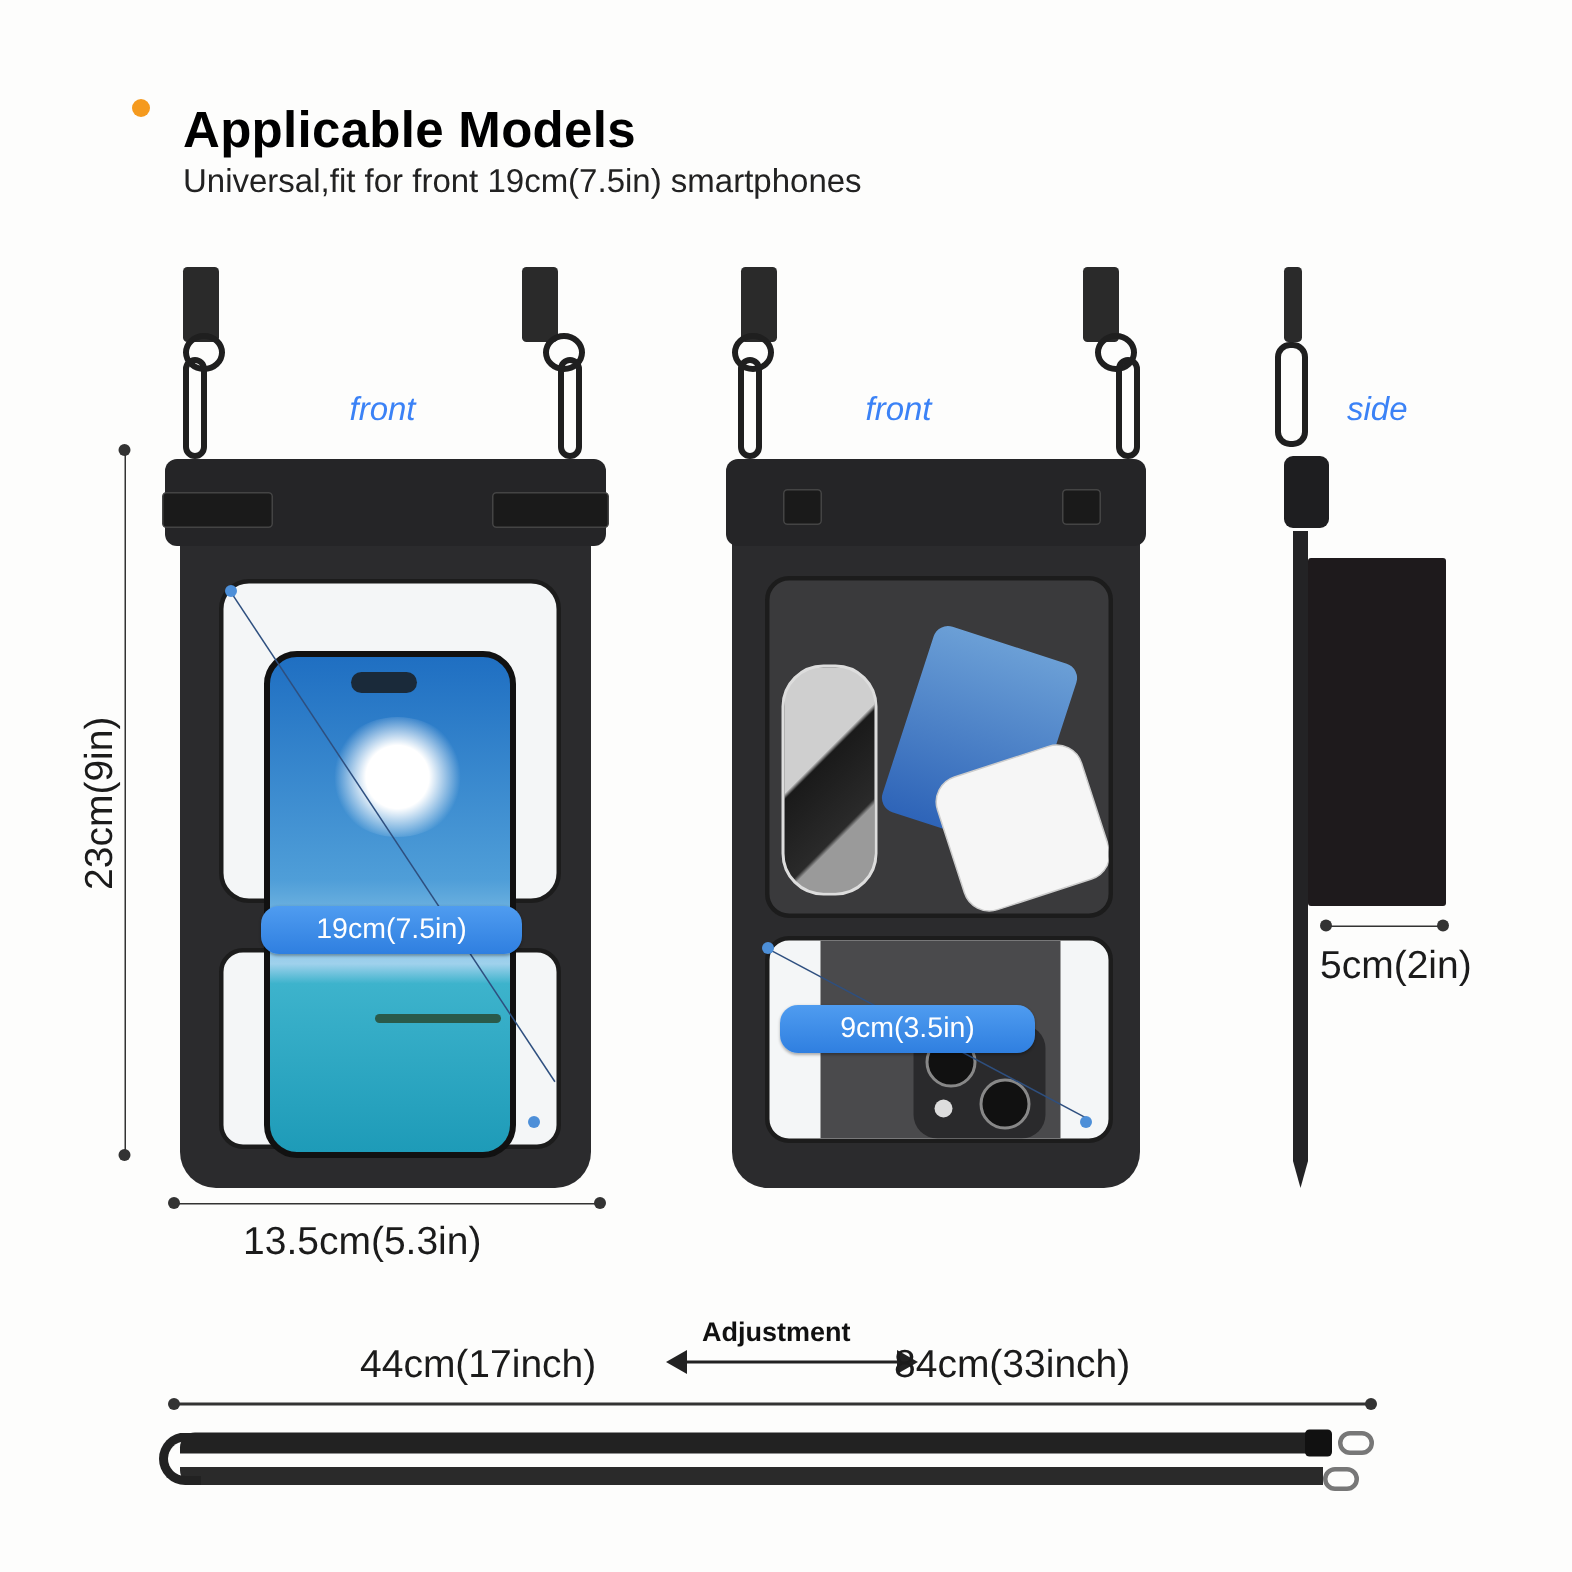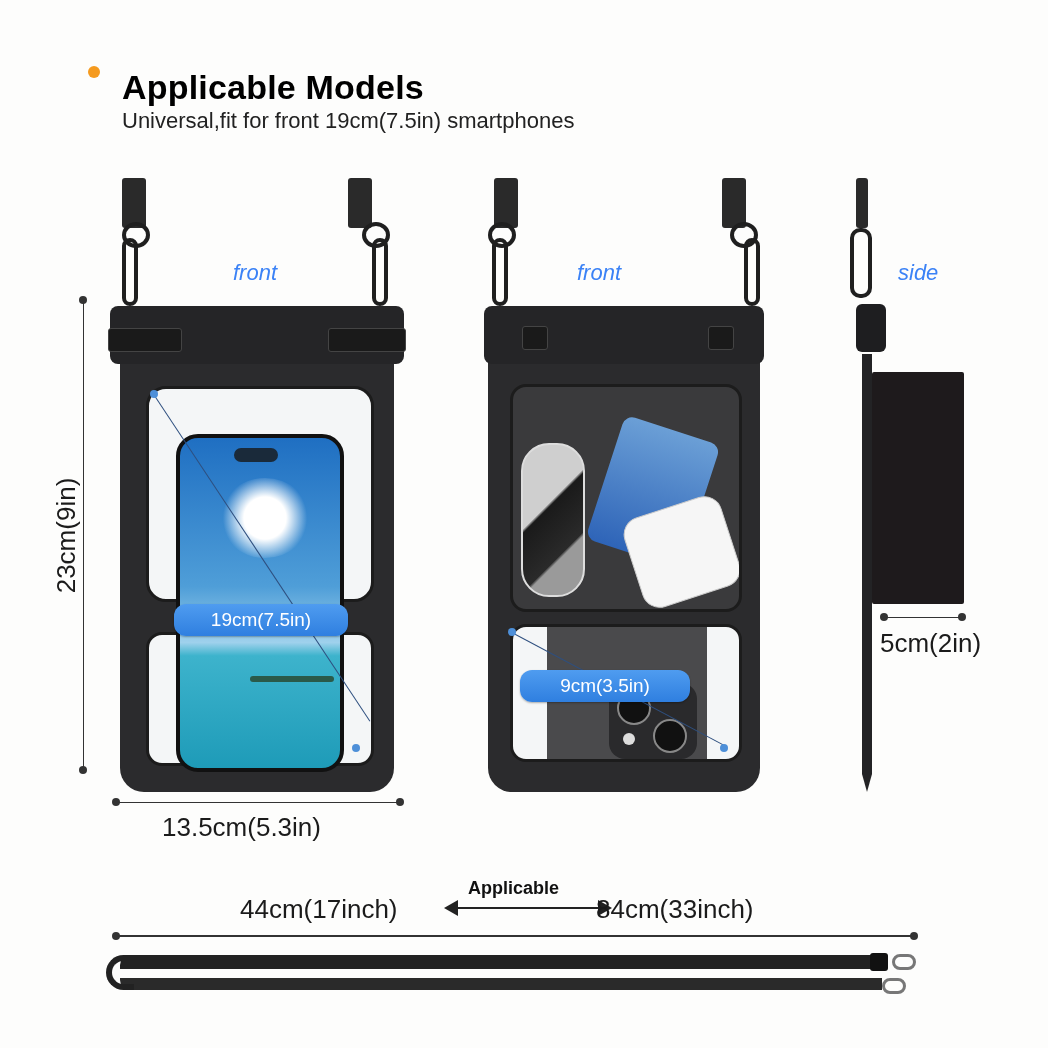--- a/index.html
+++ b/index.html
@@ -119,21 +119,21 @@
   <div class="abs" style="left:872px;top:372px;width:92px;height:232px;background:#1e1a1c;border-radius:2px;"></div>
   <div class="abs" style="left:862px;top:774px;width:0;height:0;border-left:5px solid transparent;border-right:5px solid transparent;border-top:18px solid #232325;"></div>
   <div class="hline" style="left:884px;top:617px;width:78px;height:1px;"></div>
   <div class="dot" style="left:880px;top:613px;"></div>
   <div class="dot" style="left:958px;top:613px;"></div>
   <div class="abs dim-text" style="left:880px;top:628px;">5cm(2in)</div>
 </div>
 
 <div>
   <div class="abs dim-text" style="left:240px;top:894px;">44cm(17inch)</div>
-  <div class="abs" style="left:468px;top:878px;font-size:18px;font-weight:bold;color:#111;">Applicable</div>
+  <div class="abs" style="left:468px;top:878px;font-size:18px;font-weight:bold;color:#111;">Adjustment</div>
   <div class="arrow-line" style="left:454px;top:907px;width:150px;"></div>
   <div class="arrowhead-l" style="left:444px;top:900px;"></div>
   <div class="arrowhead-r" style="left:598px;top:900px;"></div>
   <div class="abs dim-text" style="left:596px;top:894px;">84cm(33inch)</div>
 
   <div class="hline" style="left:116px;top:935px;width:800px;"></div>
   <div class="dot" style="left:112px;top:932px;"></div>
   <div class="dot" style="left:910px;top:932px;"></div>
 
   <div class="abs" style="left:120px;top:955px;width:762px;height:14px;background:#222;border-radius:10px 0 0 0;"></div>

